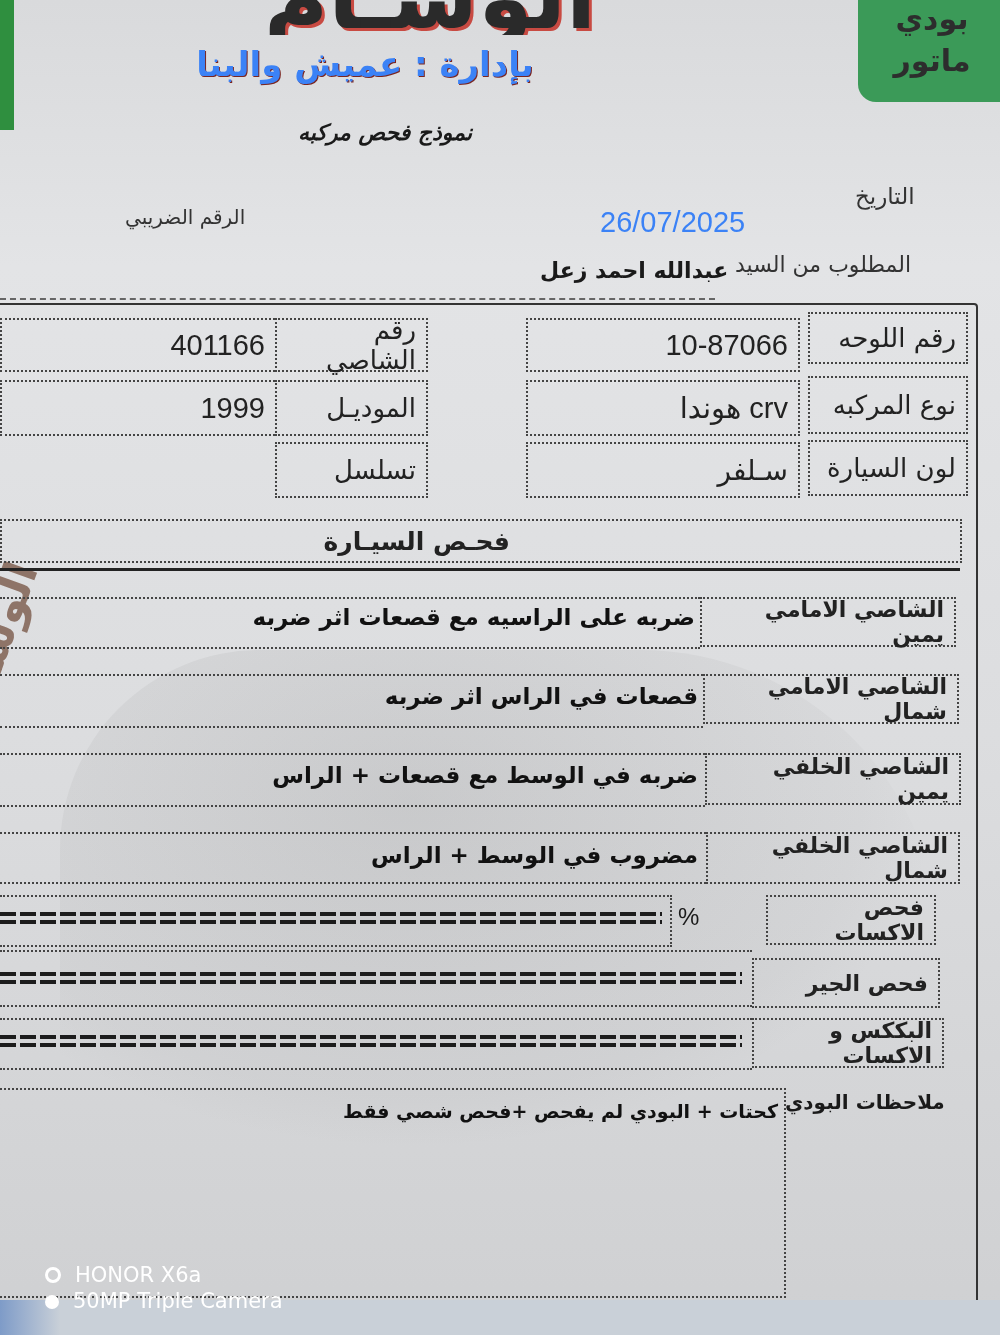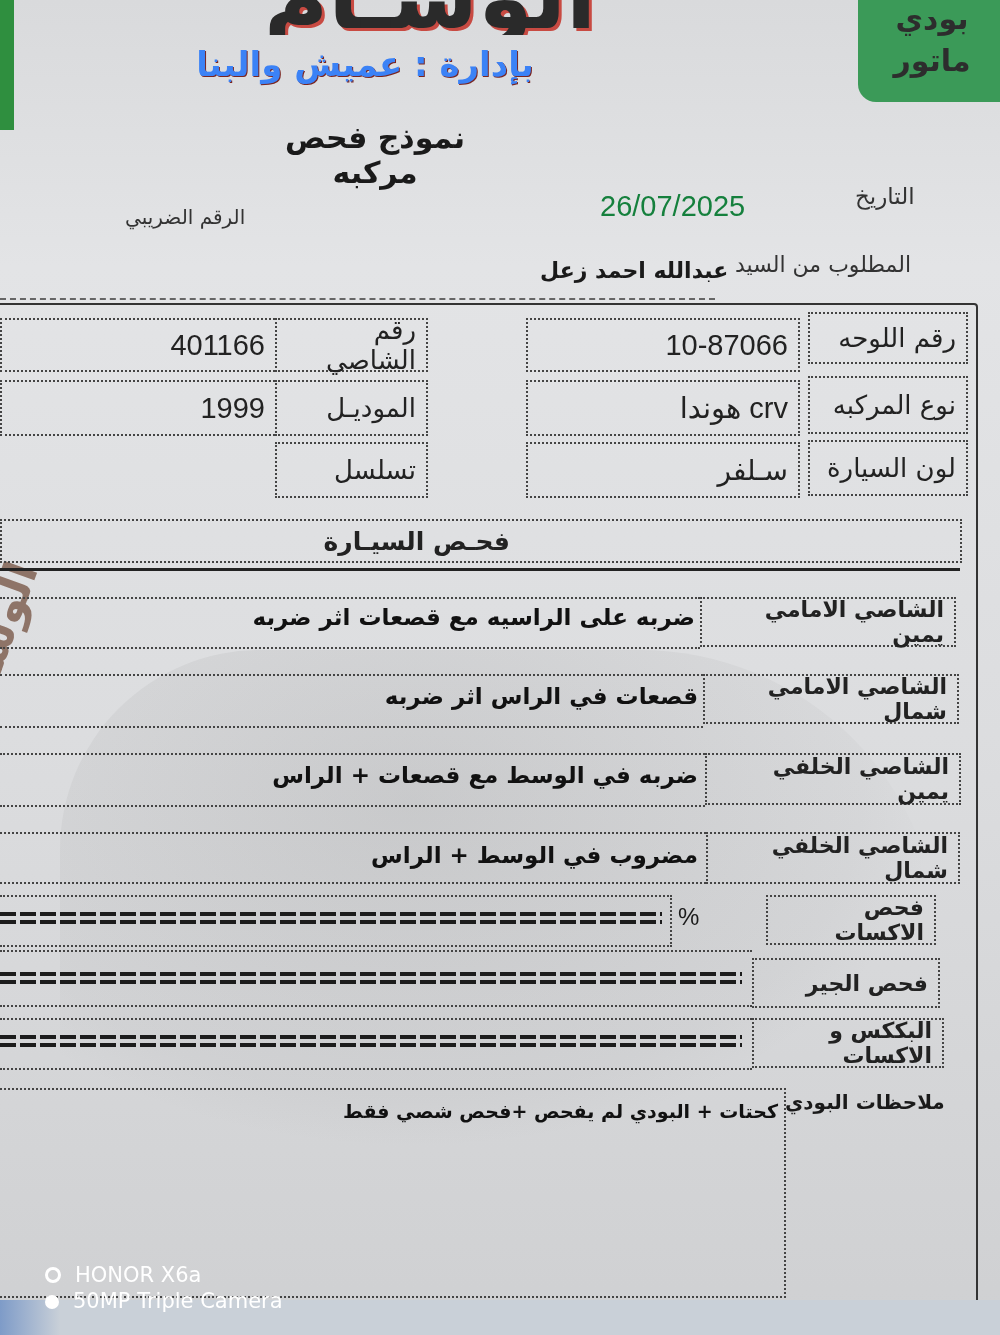--- a/index.html
+++ b/index.html
@@ -13,24 +13,24 @@
   .banner-title {
     left:80px; top:-40px; width:700px; height:75px;
     font-family:"DejaVu Sans", sans-serif; font-weight:bold; font-size:88px; line-height:75px;
     color:#2a2a2a; text-shadow:3px 3px 0 #c84a42; text-align:center; overflow:hidden; direction:rtl;
   }
   .subtitle { left:150px; top:44px; width:430px; text-align:center; direction:rtl;
     font-size:34px; font-weight:bold; color:#3b82f6; text-shadow:1px 1px 0 #7a2520; }
   .badge { left:858px; top:-10px; width:148px; height:112px; background:#3b9a58;
     border-radius:0 0 0 18px; direction:rtl; text-align:center; color:#2d2d2d;
     font-weight:bold; font-size:30px; line-height:42px; padding-top:8px; box-sizing:border-box; }
-  .form-title { left:240px; top:120px; width:270px; text-align:center; direction:rtl;
-    font-size:30px; font-weight:bold; }
+  .form-title { left:250px; top:120px; width:270px; text-align:center; direction:rtl;
+    font-size:22px; font-weight:bold;font-style:italic; }
   .lbl { direction:rtl; font-size:20px; color:#333; }
-  .date-val { left:600px; top:190px; font-size:29px; color:#15803d; font-family:"Liberation Sans", sans-serif; }
+  .date-val { left:600px; top:206px; font-size:29px; color:#3b82f6; font-family:"Liberation Sans", sans-serif; }
   .name-val { left:540px; top:258px; font-size:22px; font-weight:bold; direction:rtl; }
   .dash-underline { left:0; top:298px; width:715px; border-top:2px dashed #666; }
   .main-frame { left:-4px; top:303px; width:978px; height:1195px; border:2px solid #333; border-radius:0 4px 0 0; }
   .cell { position:absolute; border:2px dotted #444; box-sizing:border-box; direction:rtl;
     display:flex; align-items:center; padding:0 10px; font-size:26px; color:#222; }
   .cell.val { font-family:"Liberation Sans", sans-serif; font-size:29px; }
   .row-line { position:absolute; left:0; border-top:2px dotted #444; }
   .thick { position:absolute; border-top:3px solid #222; }
   .insp-text { position:absolute; direction:rtl; font-weight:bold; font-size:23px; color:#111; white-space:nowrap; }
   .dbl-dash { position:absolute; height:12px;

